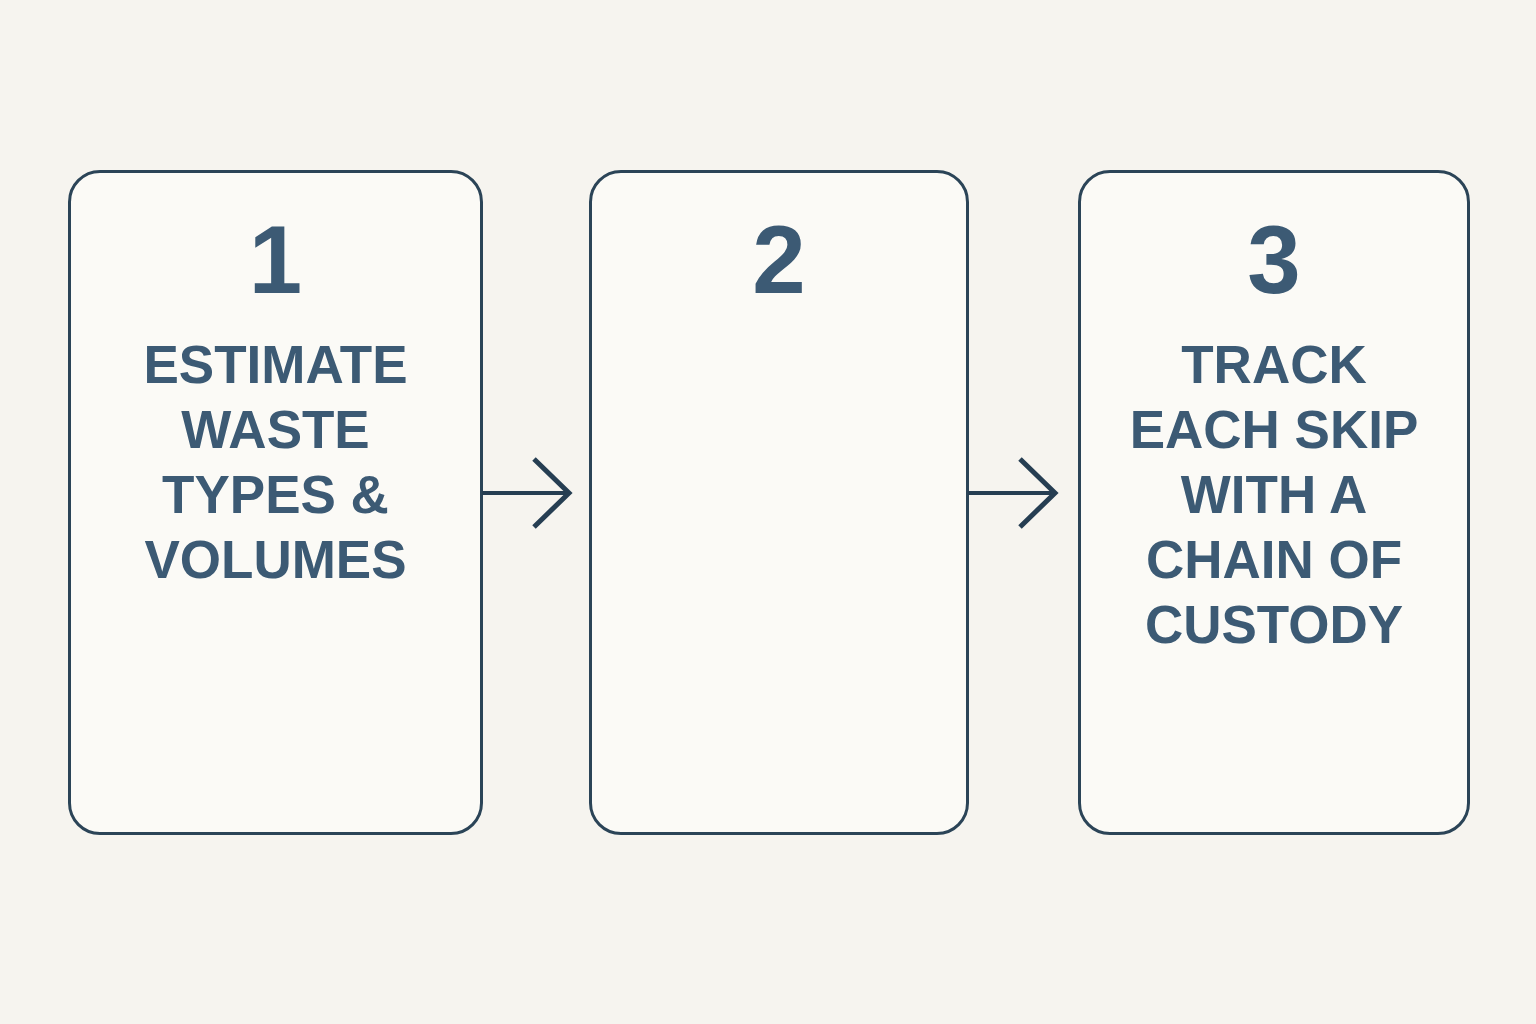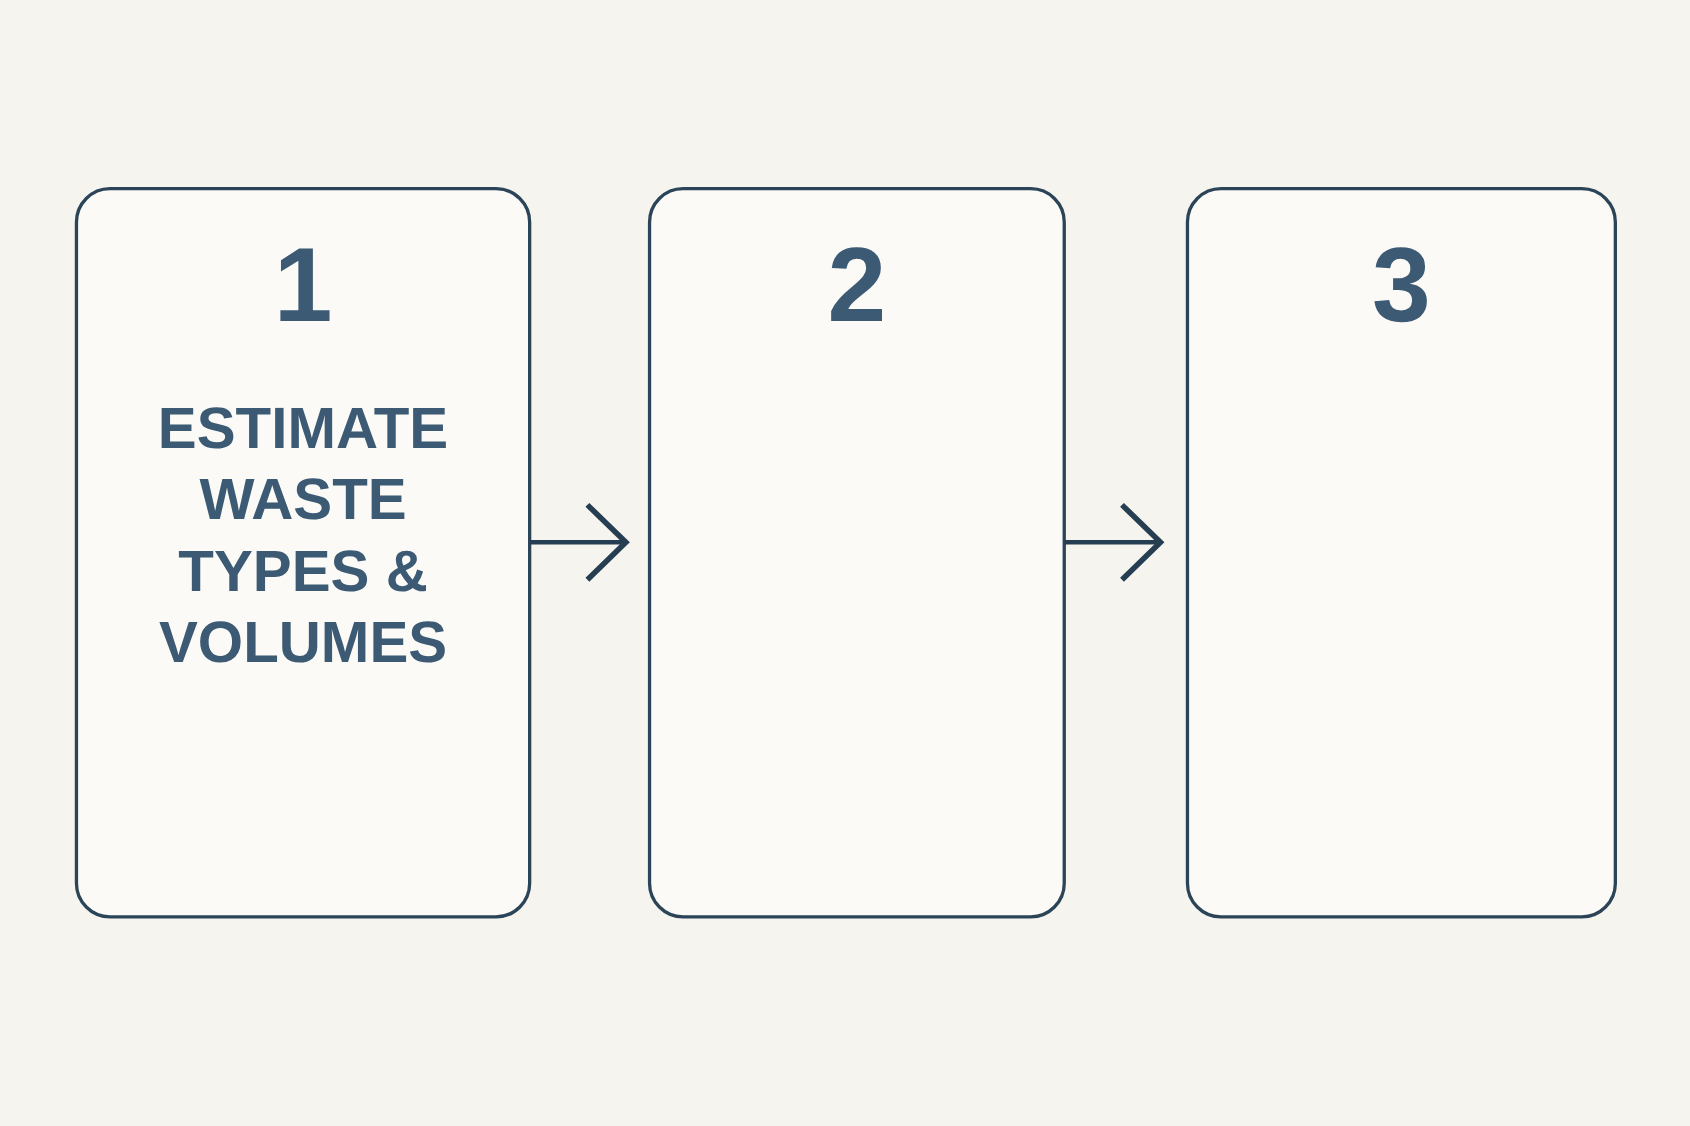--- a/index.html
+++ b/index.html
@@ -41,21 +41,21 @@
   .step-card.card-3 { left: 1078px; width: 392px; }
 
   .step-number {
     color: var(--text);
     font-size: 96px;
     font-weight: bold;
     line-height: 1.1;
     text-align: center;
   }
   .step-label {
-    margin-top: 44px;
+    margin-top: 19px;
     color: var(--text);
     font-size: 53px;
     font-weight: bold;
     line-height: 65px;
     text-align: center;
     white-space: pre-line;
     letter-spacing: 0px;
   }
   .arrow {
     position: absolute;
@@ -97,15 +97,20 @@
 
   <div class="arrow arrow-2">
     <svg viewBox="0 0 108 80" aria-hidden="true">
       <line x1="0" y1="40" x2="85" y2="40" stroke-width="4"></line>
       <polyline points="52,6 87,40 52,74" stroke-width="5"></polyline>
     </svg>
   </div>
 
   <div class="step-card card-3">
     <div class="step-number">3</div>
+    <div class="step-label">TRACK
+EACH SKIP
+WITH A
+CHAIN OF
+CUSTODY</div>
   </div>
 
 </div>
 
 </body></html>

